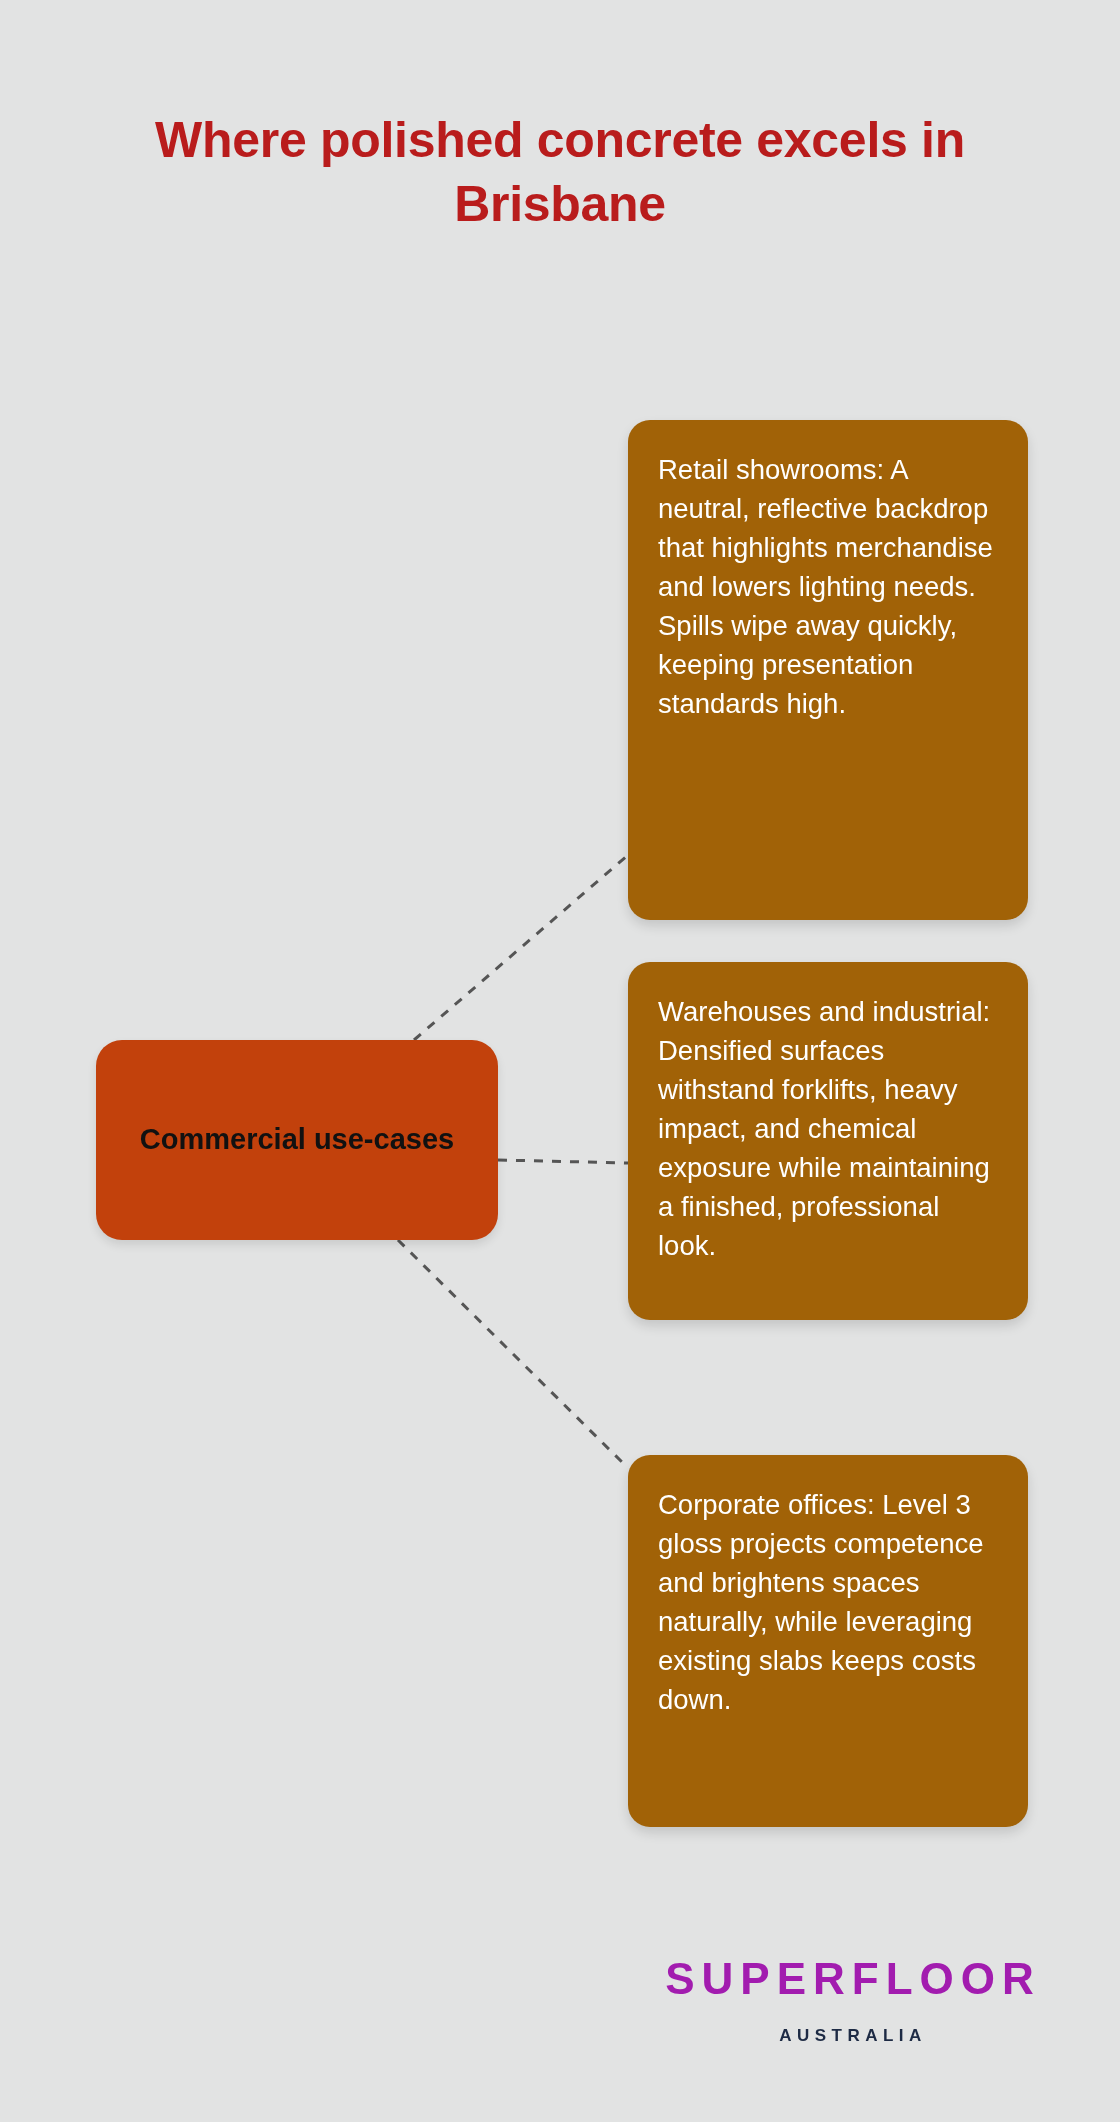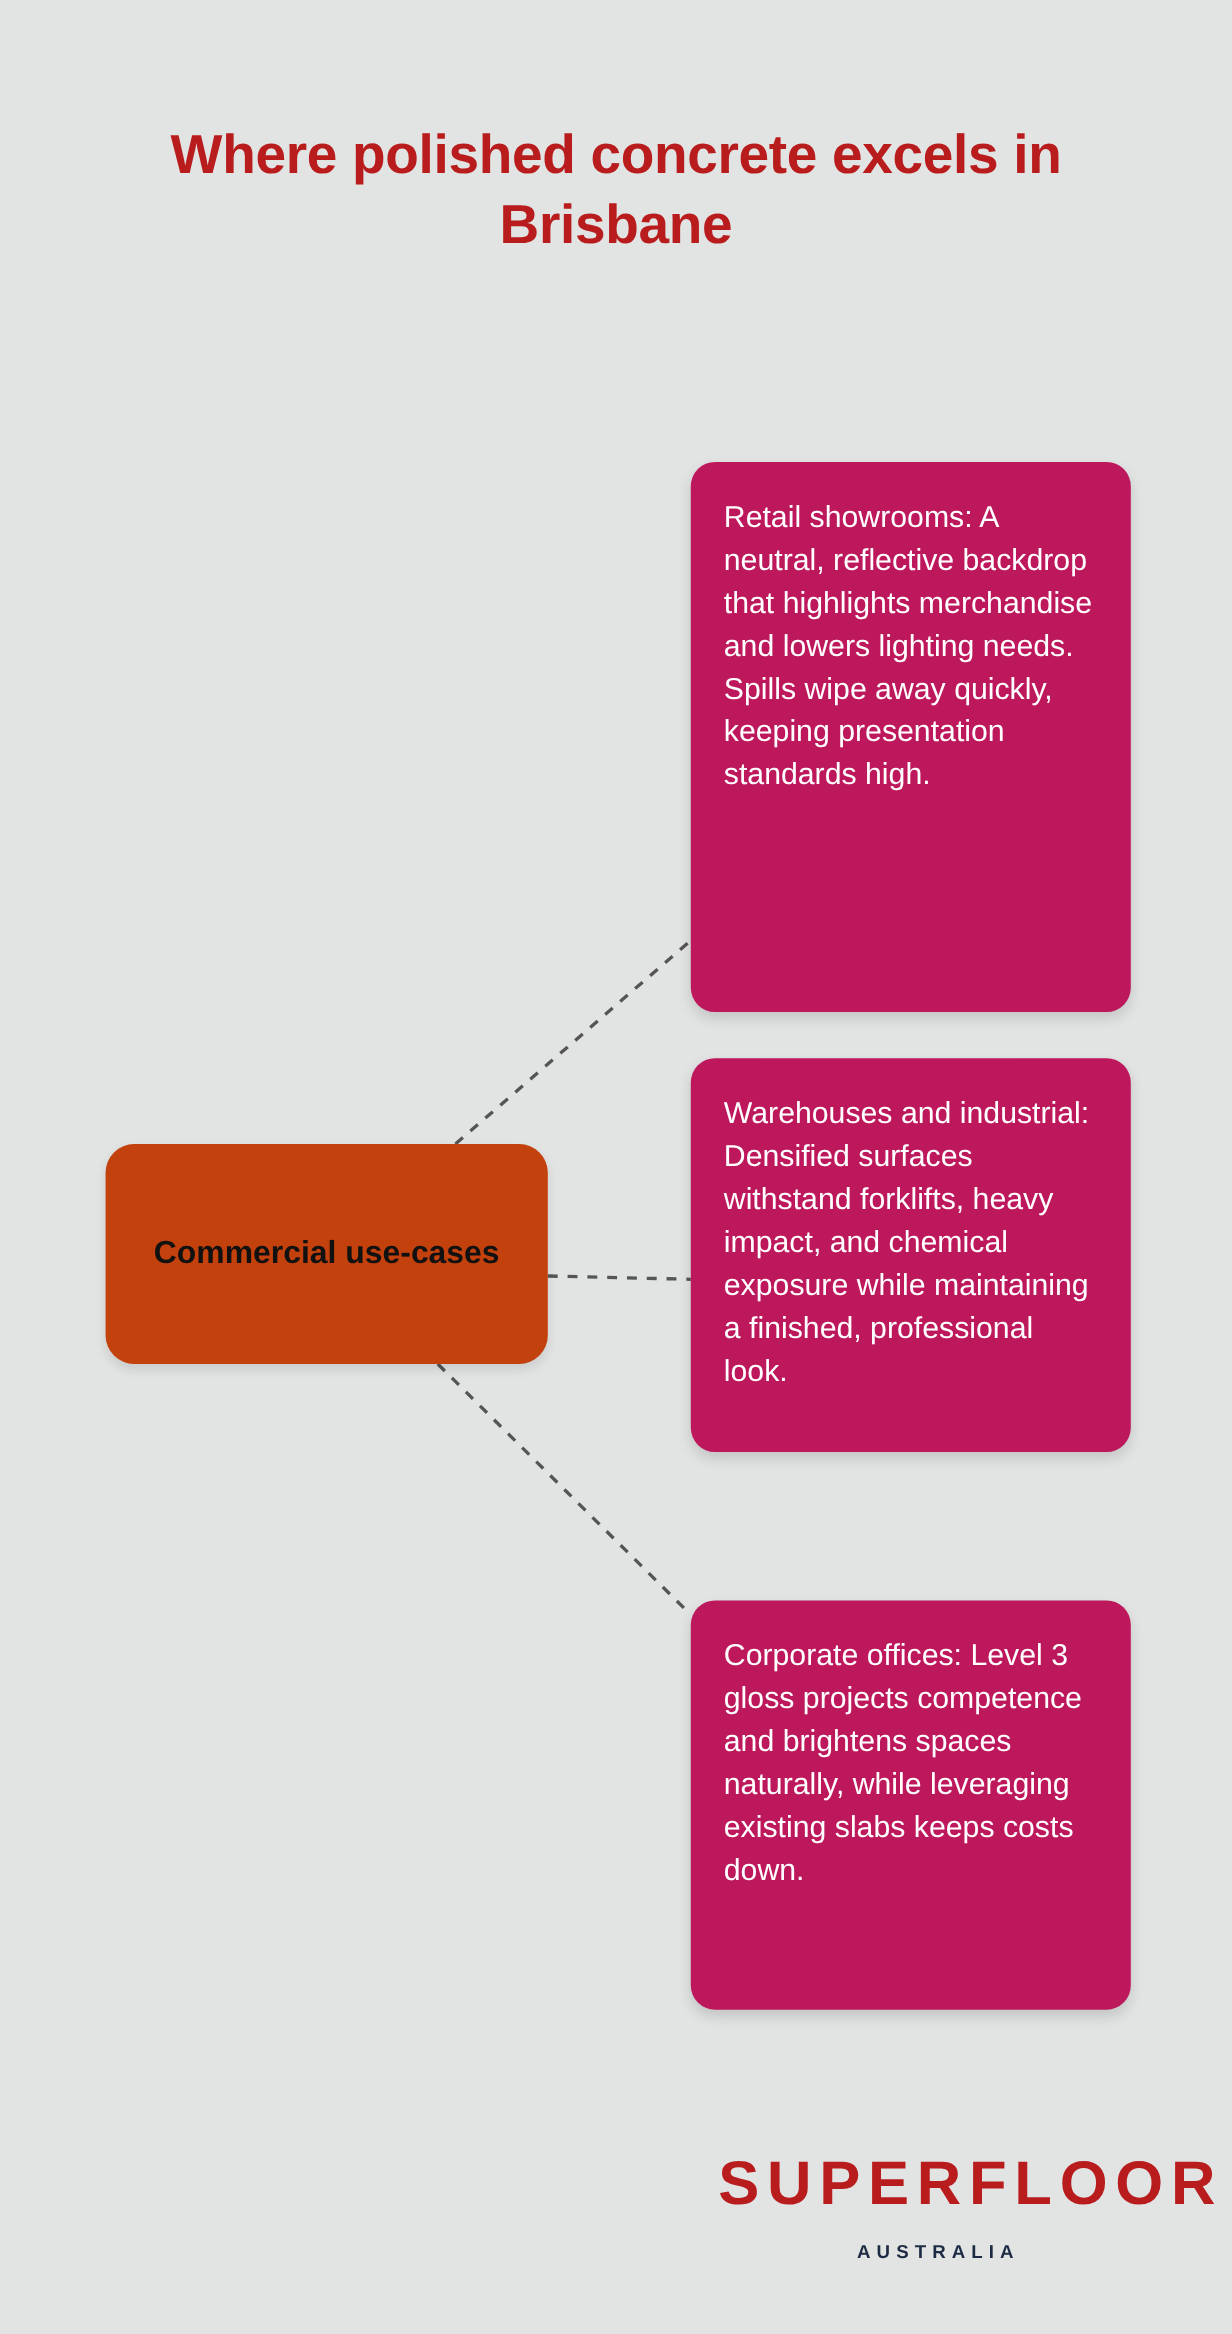--- a/index.html
+++ b/index.html
@@ -64,45 +64,45 @@
   #central-node .label {
     font-size: 29px;
     font-weight: bold;
     color: #111111;
     line-height: 1.35;
   }
 
   
   .branch-card {
     position: absolute;
-    background: #be185d;
+    background: #a16207;
     border-radius: 22px;
     box-shadow: 0 6px 12px rgba(0,0,0,0.13);
     color: #ffffff;
     padding: 30px 34px 30px 30px;
     font-size: 27.5px;
     line-height: 1.42;
   }
   #branch-0 { left: 628px; top: 420px;  width: 400px; height: 500px; }
   #branch-1 { left: 628px; top: 962px;  width: 400px; height: 358px; }
   #branch-2 { left: 628px; top: 1455px; width: 400px; height: 372px; }
 
   
   #logo {
     position: absolute;
     left: 653px;
     top: 1957px;
     width: 400px;
     text-align: center;
   }
   #logo .logo-main {
-    font-size: 56px;
+    font-size: 44px;
     font-weight: bold;
     letter-spacing: 7px;
-    color: #b91c1c;
+    color: #a21caf;
     line-height: 1;
   }
   #logo .logo-sub {
     margin-top: 26px;
     font-size: 17px;
     letter-spacing: 5.5px;
     color: #1d2a44;
     font-weight: bold;
     line-height: 1;
   }

